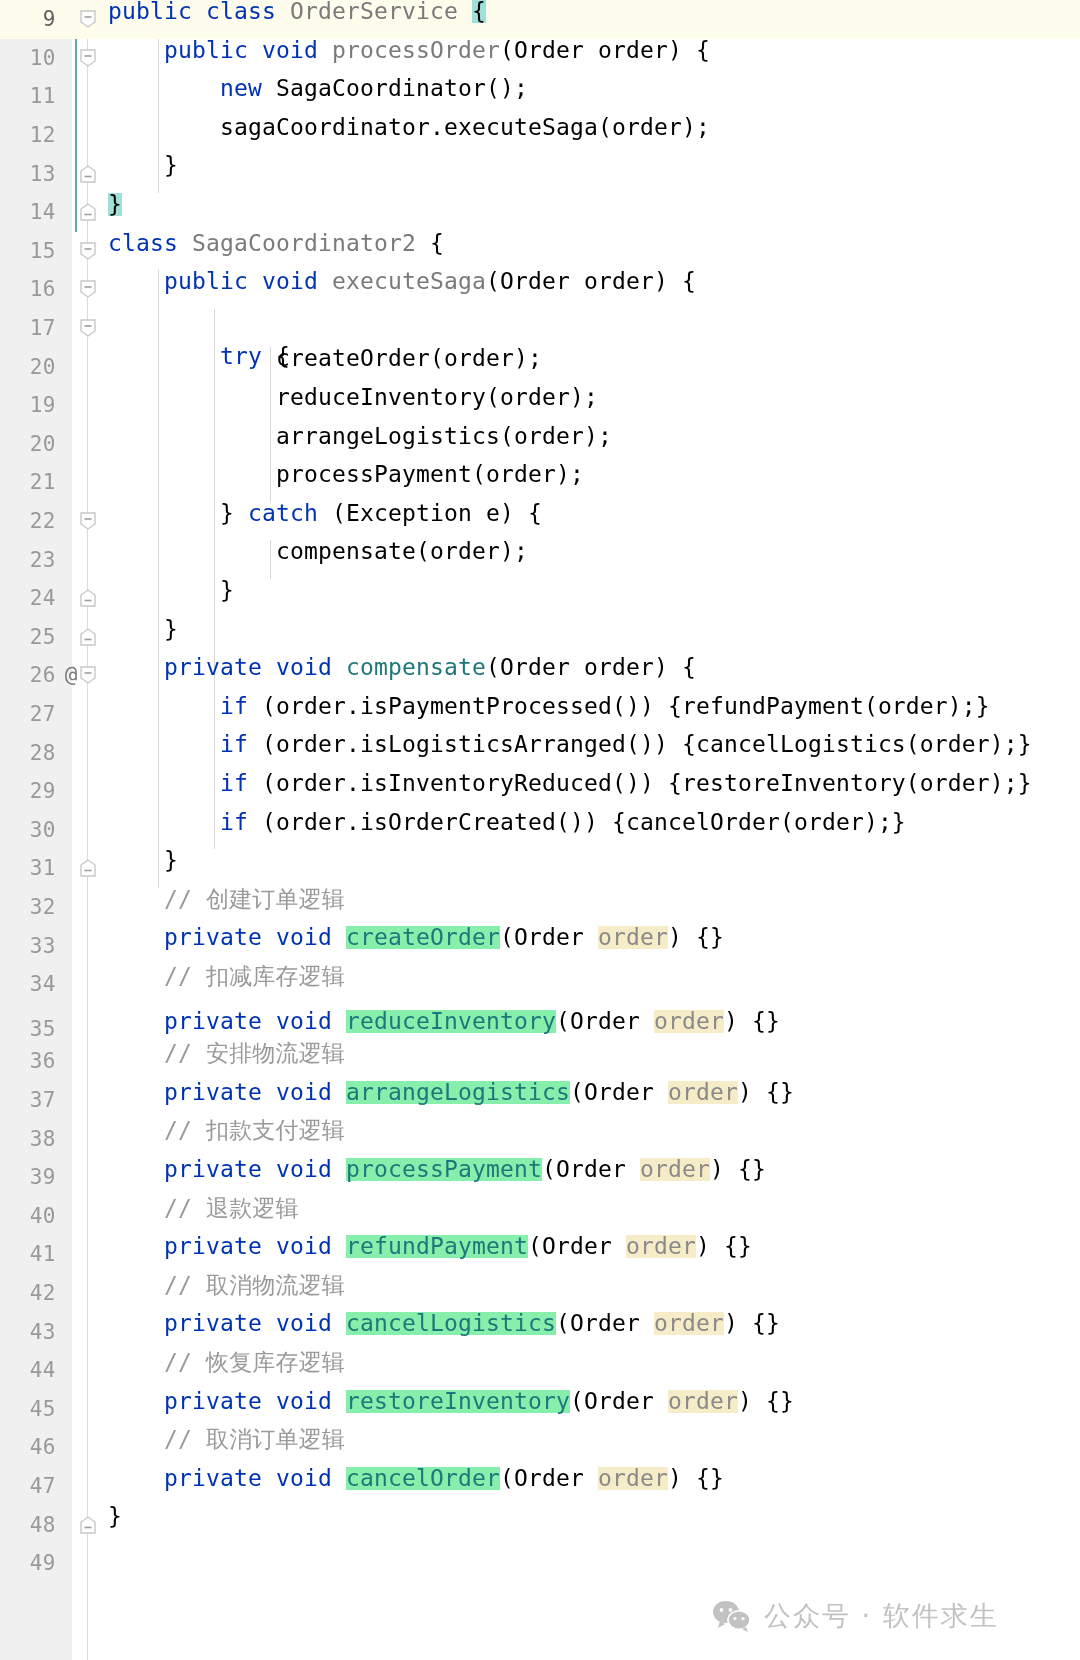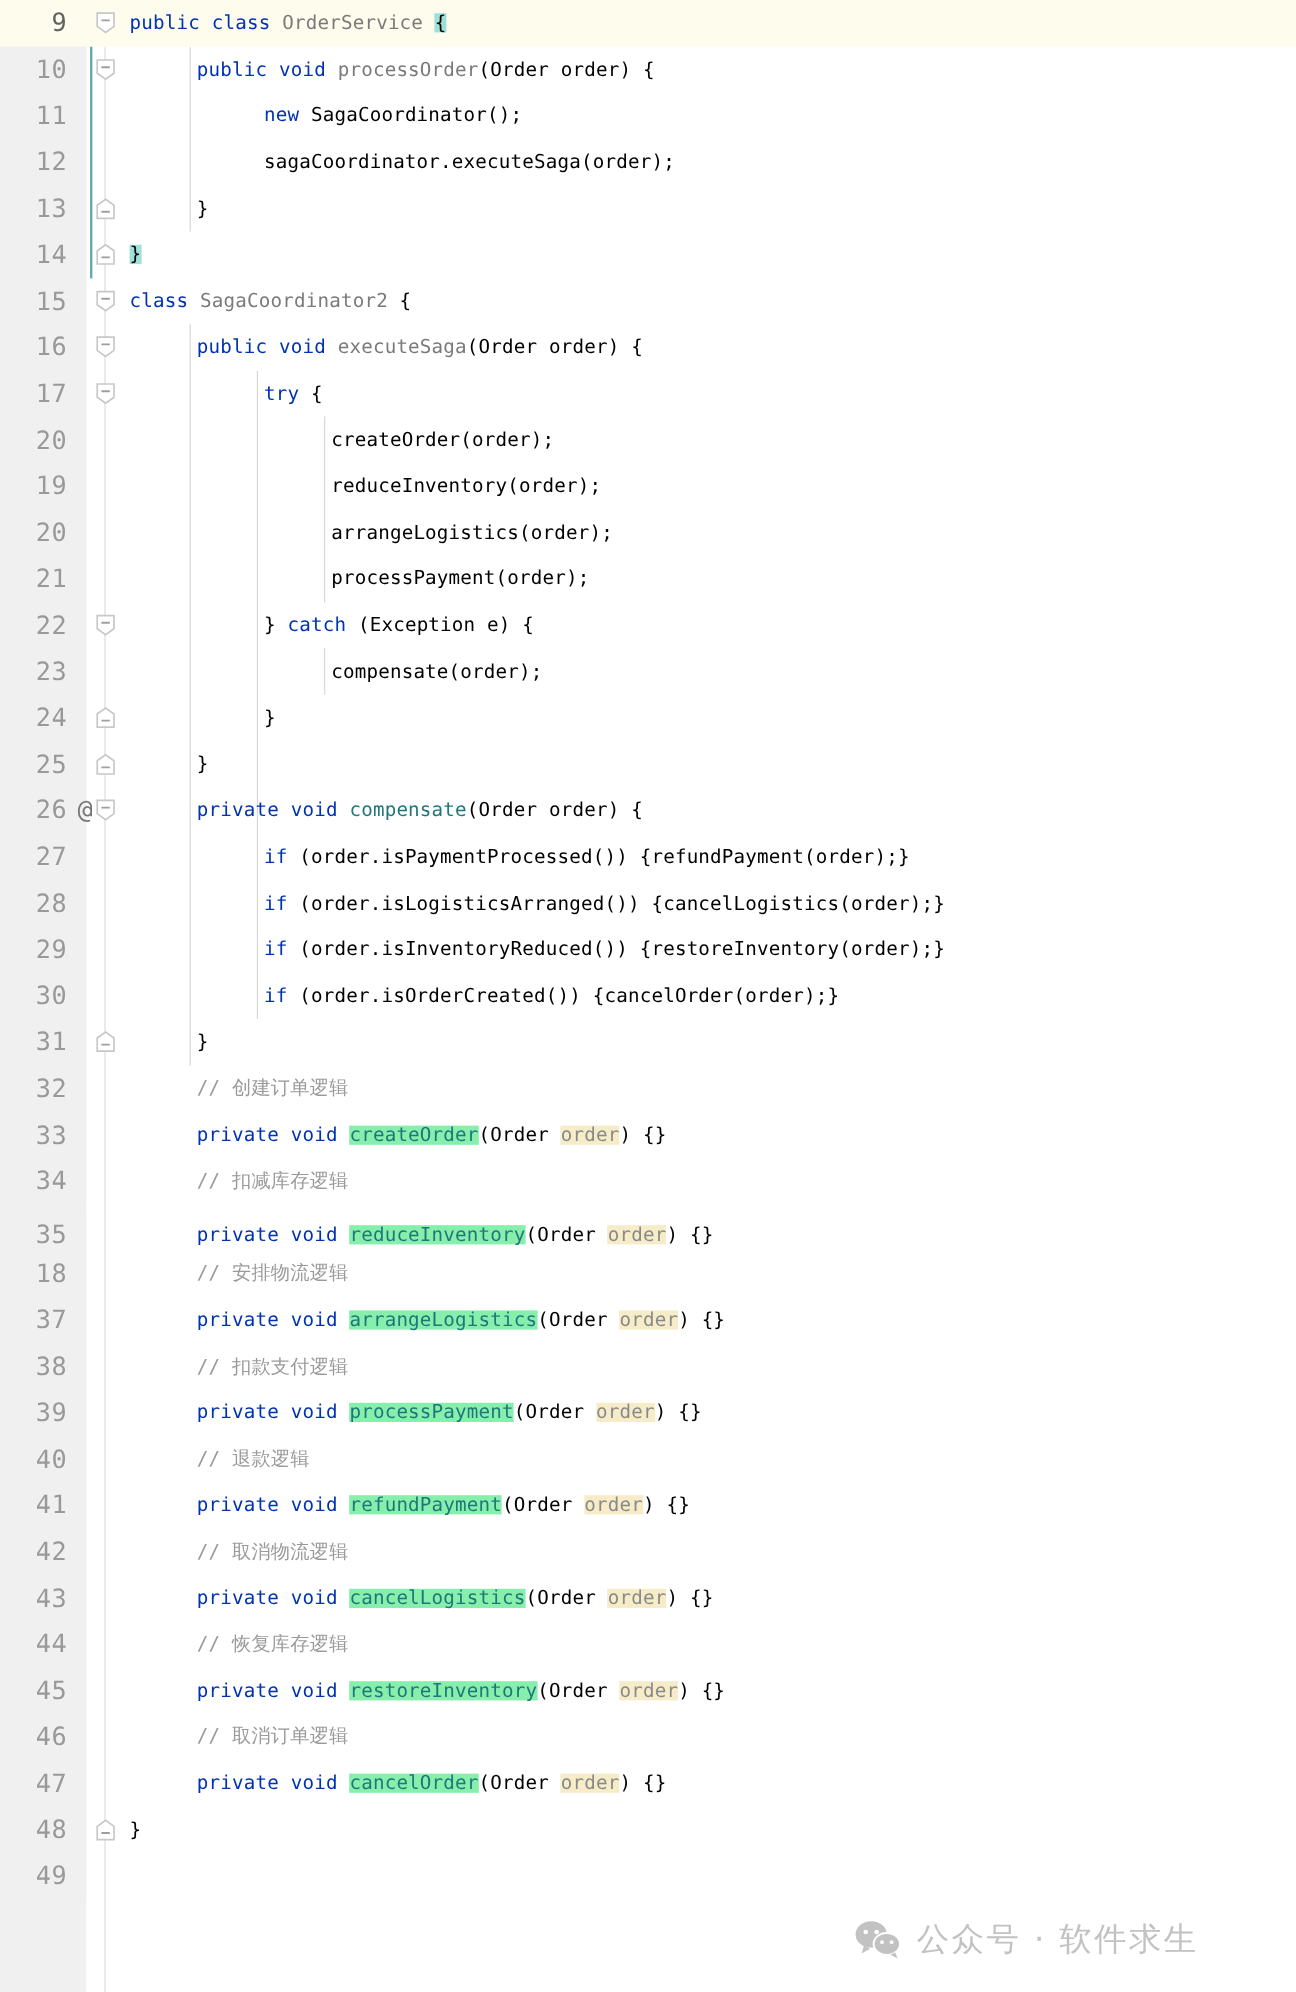--- a/index.html
+++ b/index.html
@@ -93,23 +93,23 @@
     top: 50%;
     transform: translateY(-50%);
   }
   .fold svg { display: block; }
 
   
   .code {
     position: absolute;
     left: 108px; top: 0;
     height: 100%;
-    display: flex; align-items: center;
+    display: flex; align-items: flex-start;
     white-space: pre;
-    font-size: 16px;
+    font-size: 23px;
     line-height: 1;
     color: #000000;
     letter-spacing: 0.15px;
   }
 
   .kw   { color: #0033b3; }
   .cls  { color: #7a7a7a; }
   .mth  { color: #20777a; }
   .cmt  { color: #9a9a9a; }
   .plain{ color: #000000; }
@@ -236,21 +236,21 @@
       </div>
       <div class="row" style="top: 308.8px;">
         <div class="gutter-fill" style="background: rgb(240, 240, 240);"></div>
         <div class="lineno">17</div>
         <div class="fold">
           <svg width="20" height="22" viewBox="0 0 20 22">
             <path d="M3 3 L17 3 L17 14 L10 19 L3 14 Z" fill="#ffffff" stroke="#c8c8c8" stroke-width="1.4"></path>
             <line x1="6.5" y1="9" x2="13.5" y2="9" stroke="#9e9e9e" stroke-width="1.6"></line>
           </svg>
         </div>
-        <div class="code" style="left: 220px;"><span class="kw">try </span><span class="plain">{</span></div>
+        <div class="code" style="left: 220px; margin-top: 36px;"><span class="kw">try </span><span class="plain">{</span></div>
       </div>
       <div class="row" style="top: 347.4px;">
         <div class="gutter-fill" style="background: rgb(240, 240, 240);"></div>
         <div class="lineno">20</div>
         <div class="code" style="left: 276px;"><span class="plain">createOrder(order);</span></div>
       </div>
       <div class="row" style="top: 386px;">
         <div class="gutter-fill" style="background: rgb(240, 240, 240);"></div>
         <div class="lineno">19</div>
         <div class="code" style="left: 276px;"><span class="plain">reduceInventory(order);</span></div>
@@ -361,21 +361,21 @@
         <div class="lineno">34</div>
         <div class="code" style="left: 164px;"><span class="cmt">// 扣减库存逻辑</span></div>
       </div>
       <div class="row" style="top: 1010px;">
         <div class="gutter-fill" style="background: rgb(240, 240, 240);"></div>
         <div class="lineno">35</div>
         <div class="code" style="left: 164px;"><span class="kw">private </span><span class="kw">void </span><span class="mth hl-unused">reduceInventory</span><span class="plain">(Order </span><span class="hl-param">order</span><span class="plain">) {}</span></div>
       </div>
       <div class="row" style="top: 1042.2px;">
         <div class="gutter-fill" style="background: rgb(240, 240, 240);"></div>
-        <div class="lineno">18</div>
+        <div class="lineno">36</div>
         <div class="code" style="left: 164px;"><span class="cmt">// 安排物流逻辑</span></div>
       </div>
       <div class="row" style="top: 1080.8px;">
         <div class="gutter-fill" style="background: rgb(240, 240, 240);"></div>
         <div class="lineno">37</div>
         <div class="code" style="left: 164px;"><span class="kw">private </span><span class="kw">void </span><span class="mth hl-unused">arrangeLogistics</span><span class="plain">(Order </span><span class="hl-param">order</span><span class="plain">) {}</span></div>
       </div>
       <div class="row" style="top: 1119.4px;">
         <div class="gutter-fill" style="background: rgb(240, 240, 240);"></div>
         <div class="lineno">38</div>

